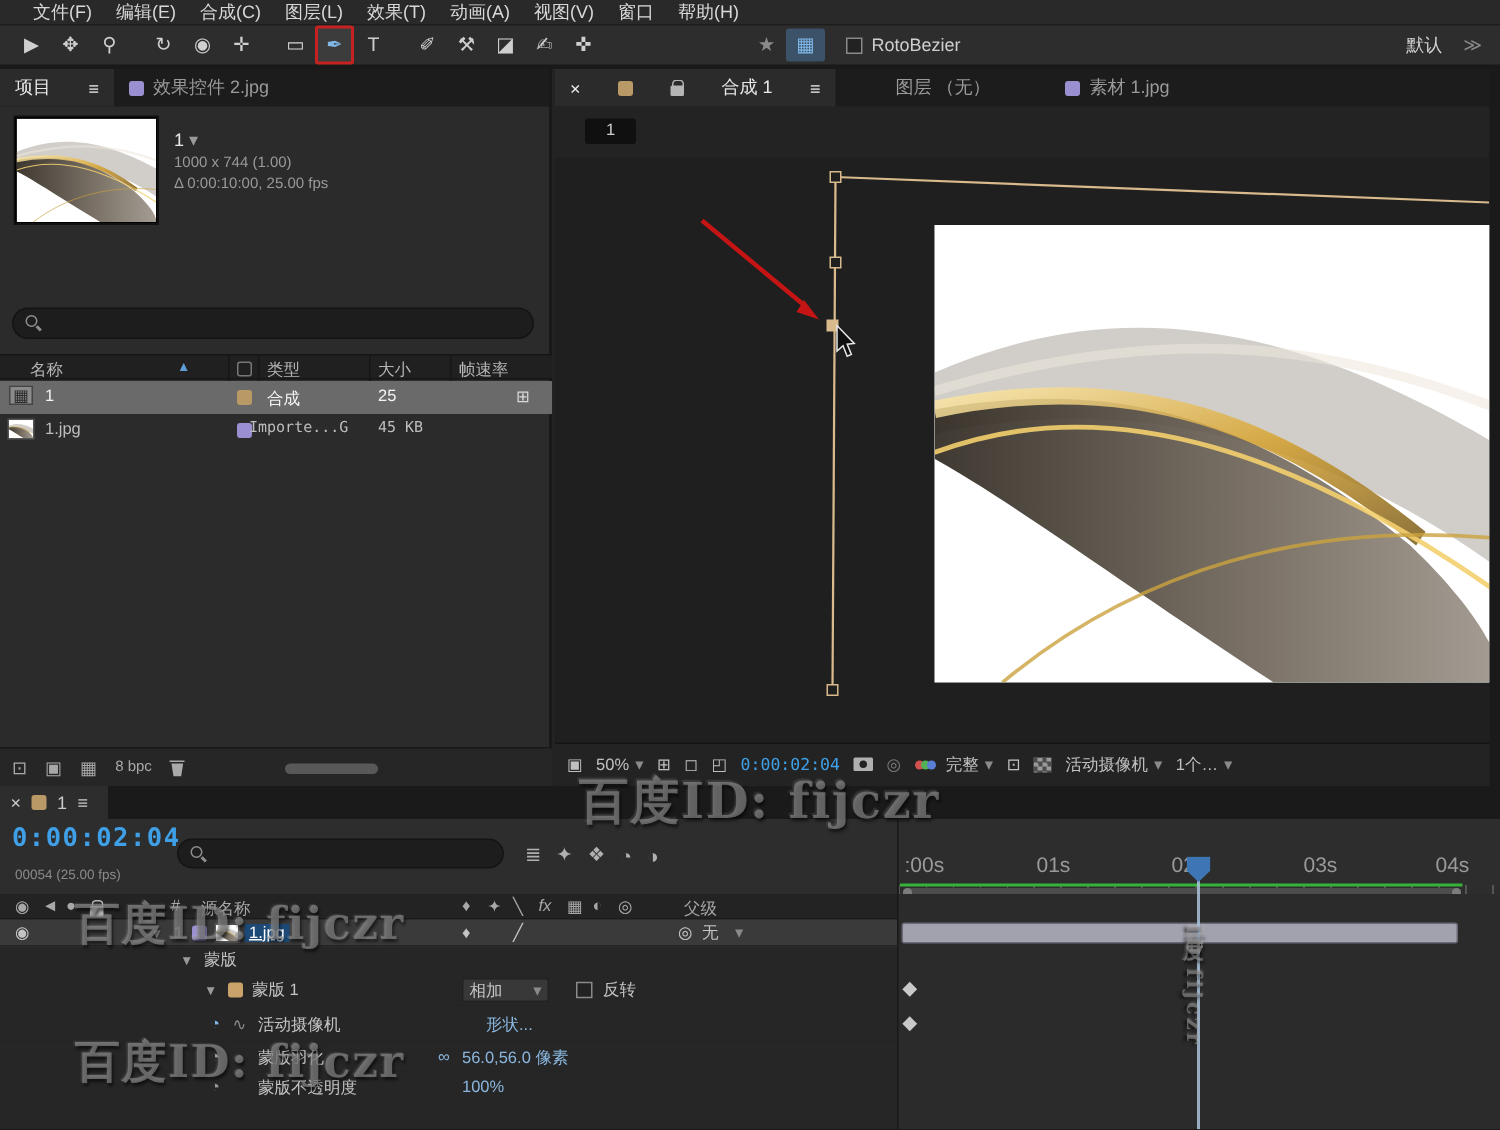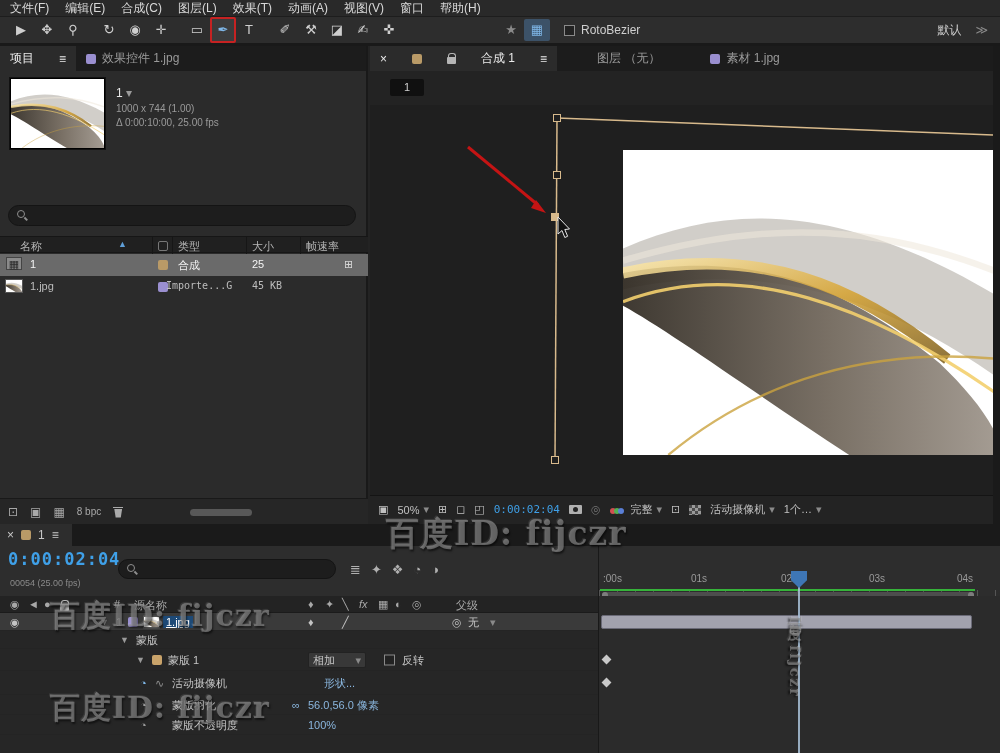--- a/index.html
+++ b/index.html
@@ -1,20 +1,20 @@
 <!DOCTYPE html>
 <html><head>
 <meta charset="utf-8">
 <style>
 *{margin:0;padding:0;box-sizing:border-box;}
 body{background:#111;font-family:"Liberation Sans","DejaVu Sans",sans-serif;}
 .app{position:relative;width:1000px;height:753px;background:#232323;color:#c8c8c8;font-size:12px;overflow:hidden;}
 .abs{position:absolute;}
 
-.menubar{position:absolute;left:0;top:0;width:100%;height:17px;background:#292929;display:flex;align-items:center;padding-left:2px;color:#d8d8d8;font-size:12px;border-bottom:1px solid #1d1d1d;}
+.menubar{position:absolute;left:0;top:0;width:100%;height:17px;background:#292929;display:flex;align-items:center;padding-left:14px;color:#d8d8d8;font-size:12px;border-bottom:1px solid #1d1d1d;}
 .menubar span{padding:0 8px;cursor:default;}
 
 .toolbar{position:absolute;left:0;top:17px;width:100%;height:29px;background:#2d2d2d;border-bottom:3px solid #191919;display:flex;align-items:center;padding:0 8px;color:#cfcfcf;}
 .tool{width:26px;text-align:center;font-size:13px;line-height:22px;}
 .tool.pen{border:2px solid #c62222;background:#3c3c3c;color:#7fb7e8;border-radius:2px;}
 .tb-gap{width:10px;}
 .checkbox{width:11px;height:11px;border:1px solid #8a8a8a;background:#222;display:inline-block;}
 
 .panel-tabs{height:25px;background:#1c1c1c;display:flex;align-items:stretch;font-size:12px;color:#9a9a9a;}
 .ptab{display:flex;align-items:center;gap:6px;padding:0 10px;}
@@ -55,21 +55,21 @@
 .rgb .r{background:#d05050;}.rgb .g{background:#54b154;}.rgb .b{background:#5a7fd6;}
 .tc-blue{color:#3fa0e8;font-family:"DejaVu Sans Mono",monospace;}
 
 .tl{position:absolute;left:0;top:524px;width:1000px;height:229px;background:#262626;}
 .tl-tabs{position:absolute;left:0;top:0;width:100%;height:22px;background:#1a1a1a;}
 .tl-tab{position:absolute;left:0;top:0;width:72px;height:22px;background:#2d2d2d;display:flex;align-items:center;gap:7px;padding:0 7px;}
 .tl-controls{position:absolute;left:0;top:22px;width:598px;height:50px;background:#2d2d2d;}
 .tl-timecode{position:absolute;left:8px;top:3px;font-size:17px;font-weight:bold;color:#3fa0e8;font-family:"DejaVu Sans Mono",monospace;letter-spacing:1px;}
 .tl-frames{position:absolute;left:10px;top:32px;font-size:9px;color:#8a8a8a;}
 .track-top{position:absolute;left:598px;top:22px;width:402px;height:50px;background:#2d2d2d;border-left:1px solid #191919;}
-.ruler-tick{position:absolute;bottom:12px;font-size:10px;color:#9a9a9a;}
+.ruler-tick{position:absolute;bottom:12px;font-size:14px;color:#9a9a9a;}
 .ruler-minor{position:absolute;left:0;bottom:0;width:100%;height:6px;background:repeating-linear-gradient(90deg,#555 0 1px,transparent 1px 18px);}
 .cache{position:absolute;height:2px;background:#36b33a;}
 .workarea{position:absolute;left:602px;top:68px;width:372px;height:7px;background:#4d4d4d;border-radius:3px;}
 .workarea::before,.workarea::after{content:"";position:absolute;top:0;width:6px;height:7px;background:#7d7d7d;border-radius:3px;}
 .workarea::before{left:0;}.workarea::after{right:0;}
 .colhead{position:absolute;left:0;top:72px;width:598px;height:17px;background:#232323;border-bottom:1px solid #1b1b1b;font-size:11px;color:#a8a8a8;}
 .tracks{position:absolute;left:598px;top:72px;width:402px;height:157px;background:#2b2b2b;border-left:1px solid #191919;}
 .trow{position:absolute;left:0;width:598px;font-size:11px;color:#c4c4c4;border-bottom:1px solid #242424;}
 .trow .lbl{position:absolute;top:50%;transform:translateY(-50%);}
 .stopwatch{color:#9a9a9a;font-size:11px;}
@@ -154,21 +154,21 @@
   </div>
 
   <div class="proj">
     <div class="panel-tabs">
       <div class="ptab active">
         <span>项目</span>
         <span>≡</span>
       </div>
       <div class="ptab">
         <span class="chip" style="background:#9a8fd0;"></span>
-        <span>效果控件 1.jpg</span>
+        <span>效果控件 2.jpg</span>
       </div>
     </div>
 
     <div class="thumb">
       <svg width="93" height="69" viewBox="0 0 500 372" preserveAspectRatio="none" style="margin:1px;">
           <use href="#artwork"></use>
         </svg>
     </div>
     <div class="abs" style="left:116px;top:40px;color:#e8e8e8;">
       <span>1</span>&nbsp;<span style="color:#9a9a9a;">▾</span>

